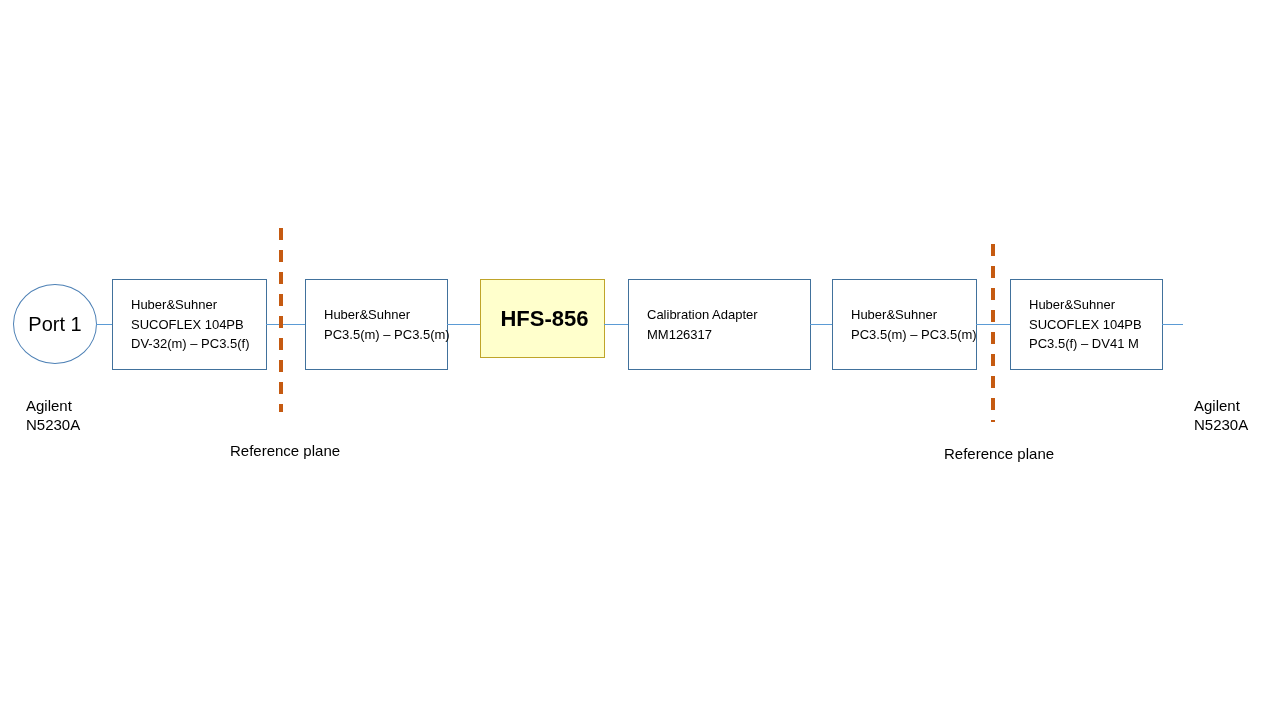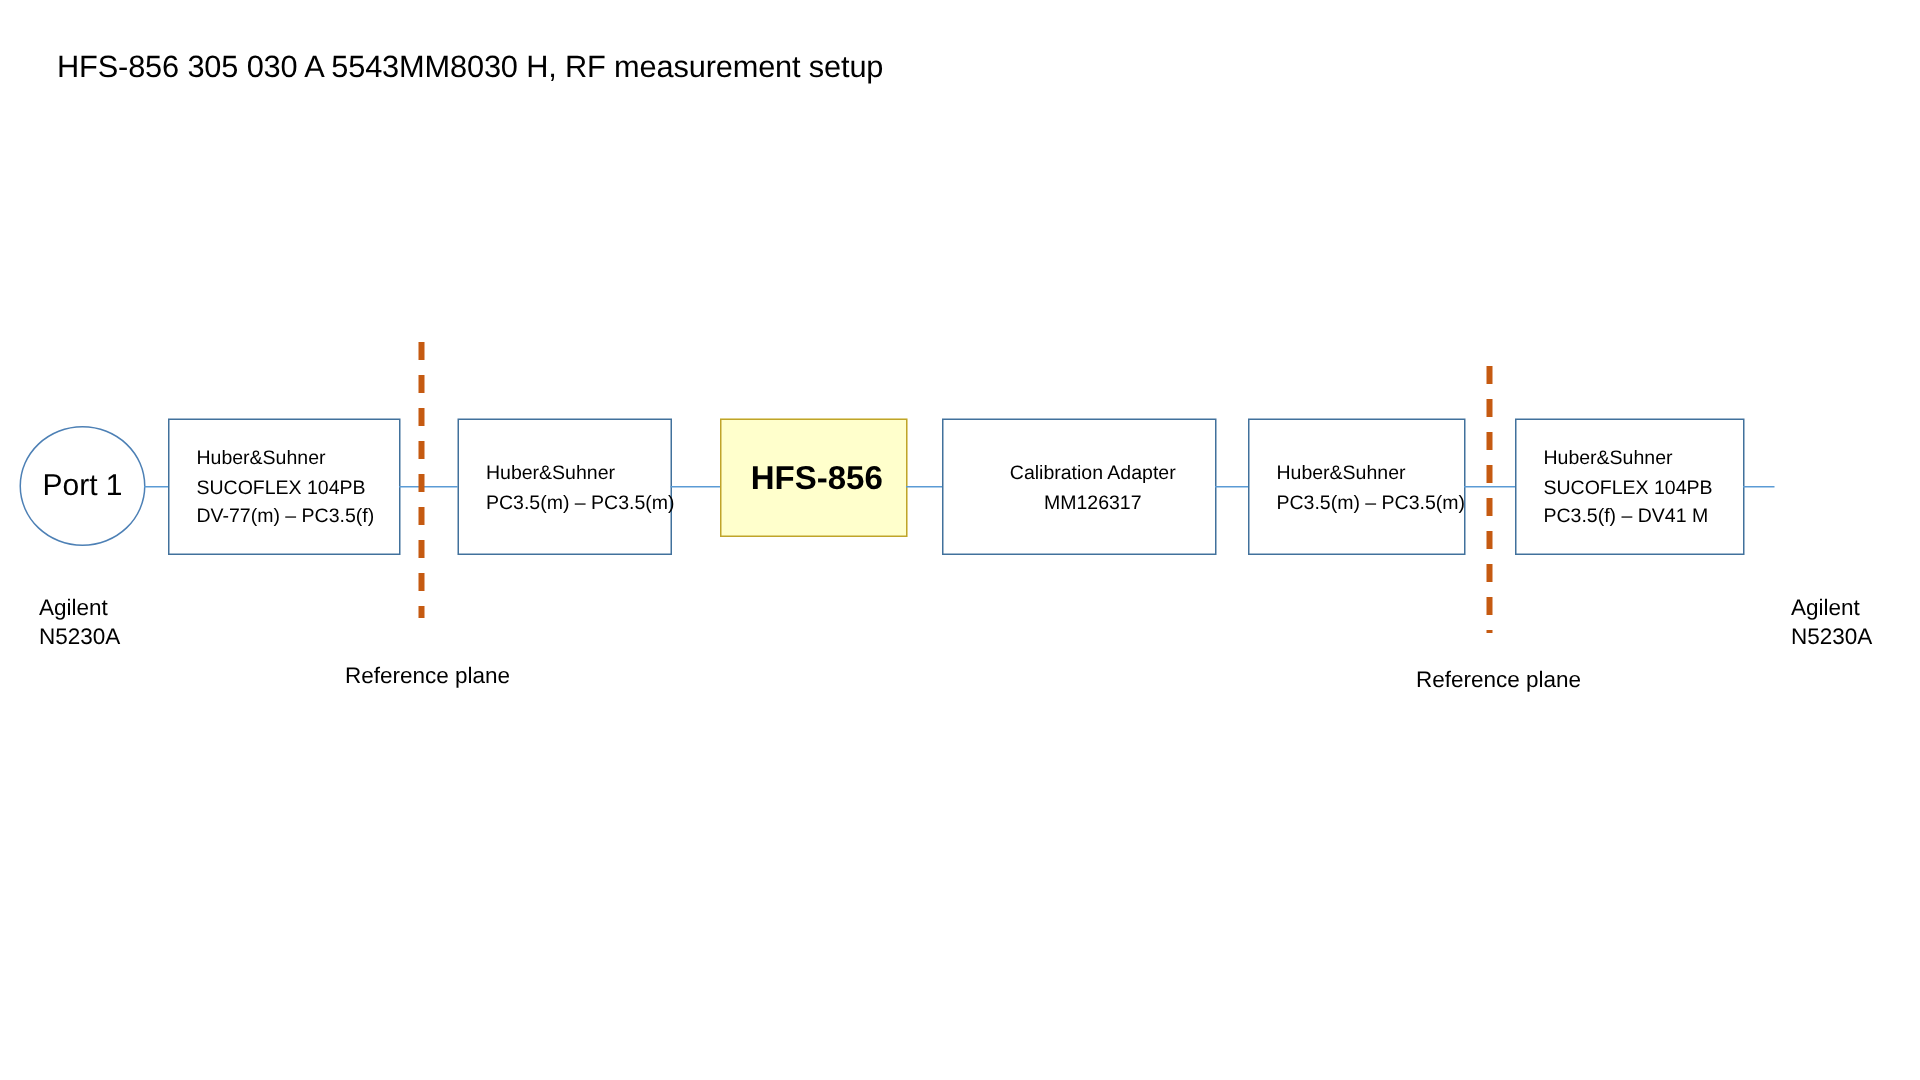--- a/index.html
+++ b/index.html
@@ -66,21 +66,21 @@
     white-space: nowrap;
   }
   .comp-box .line { display: block; }
 
   #box-cable-1  { left: 112px;  top: 279px; width: 155px; height: 91px; }
   #box-cable-2  { left: 305px;  top: 279px; width: 143px; height: 91px; }
   #box-dut      { left: 480px;  top: 279px; width: 125px; height: 79px;
                   background: #FFFFCC; border-color: #BFA42A;
                   align-items: center; padding-left: 4px;
                   font-weight: bold; font-size: 22px; }
-  #box-adapter  { left: 628px;  top: 279px; width: 183px; height: 91px; text-align: center; }
+  #box-adapter  { left: 628px;  top: 279px; width: 183px; height: 91px; }
   #box-cable-3  { left: 832px;  top: 279px; width: 145px; height: 91px; }
   #box-cable-4  { left: 1010px; top: 279px; width: 153px; height: 91px; }
 
   
   .connector {
     position: absolute;
     height: 1px;
     background: #5B9BD5;
     top: 324px;
   }
@@ -116,32 +116,31 @@
   #label-vna-left  { left: 26px;   top: 396px; }
   #label-vna-right { left: 1194px; top: 396px; }
   #label-ref-left  { left: 230px;  top: 441px; }
   #label-ref-right { left: 944px;  top: 444px; }
 </style>
 </head>
 <body>
 
 <div class="canvas">
 
-  <div id="slide-title">HFS-856 305 030 A 5543MM8030 H, RF measurement setup</div>
 
   <div id="port-1-circle" class="port-circle">
     <span>Port 1</span>
   </div>
 
   <div id="conn-1" class="connector"></div>
 
   <div id="box-cable-1" class="comp-box">
     <span class="line">Huber&amp;Suhner</span>
     <span class="line">SUCOFLEX 104PB</span>
-    <span class="line">DV-77(m) – PC3.5(f)</span>
+    <span class="line">DV-32(m) – PC3.5(f)</span>
   </div>
 
   <div id="conn-2" class="connector"></div>
 
   <div id="ref-line-left" class="ref-line"></div>
   <div id="label-ref-left" class="caption">Reference plane</div>
 
   <div id="box-cable-2" class="comp-box">
     <span class="line">Huber&amp;Suhner</span>
     <span class="line">PC3.5(m) – PC3.5(m)</span>

